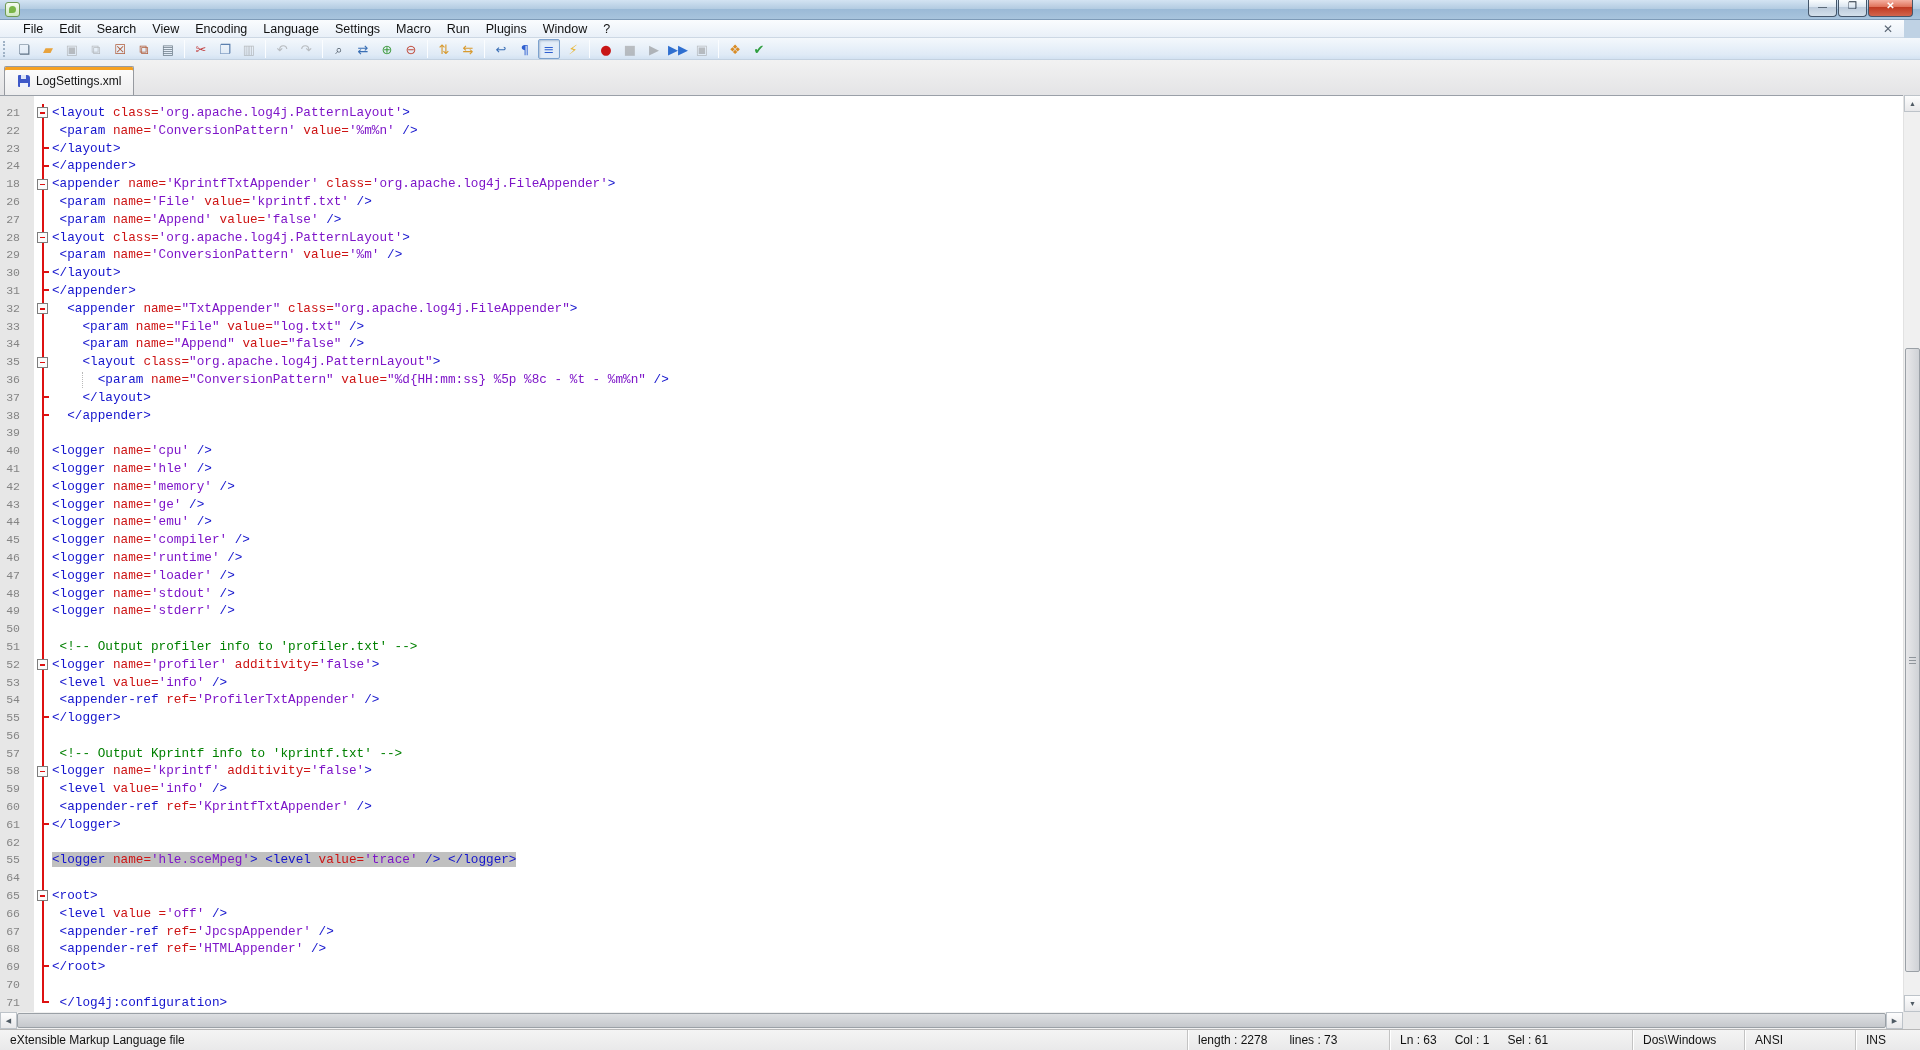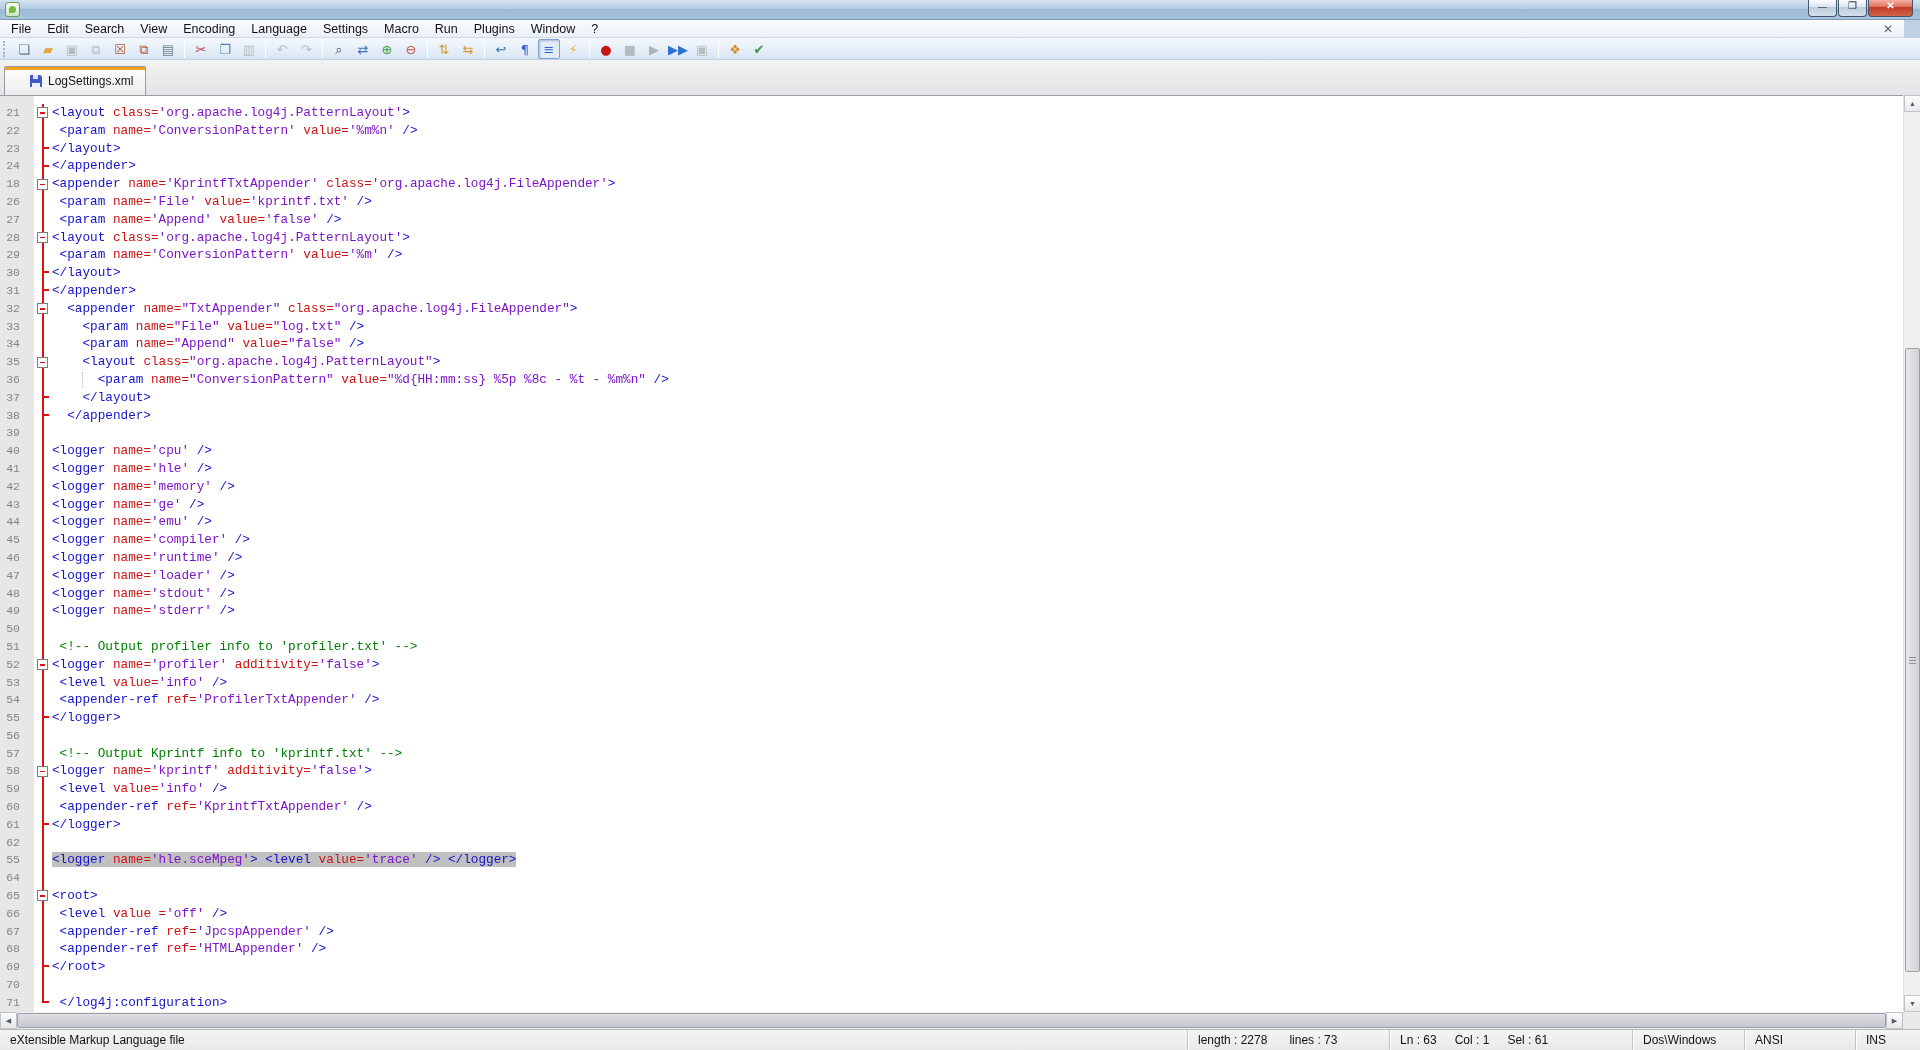--- a/index.html
+++ b/index.html
@@ -45,21 +45,21 @@
     font-size:10px; color:#23303f; }
   .wb.min::after{ content:"—"; font-size:9px; top:2px;}
   .wb.max::after{ content:"❐"; }
   .wb.close::after{ content:"✕"; color:#ffffff; font-weight:bold; }
 
   
   .menubar {
     position:absolute; left:0; top:20px; right:16px; height:18px;
     background:linear-gradient(#fafcfe,#e9f0f8);
     border-bottom:1px solid #cdd8e4;
-    display:flex; align-items:center; padding-left:3px;
+    display:flex; align-items:center; padding-left:15px;
   }
   .menuitem {
     font-size:12.5px; color:#111; padding:0 8px; line-height:18px; cursor:default;
   }
   .menux {
     position:absolute; right:8px; top:1px; width:16px; height:16px;
     color:#5a6674; font-size:12px; text-align:center; line-height:16px;
   }
   .menux::after{ content:"✕"; }
 
@@ -84,21 +84,21 @@
   }
   .tsep { width:1px; height:18px; background:#aebbc9; border-right:1px solid #fbfdff; margin:0 4px; }
 
   
   .tabbar {
     position:absolute; left:0; top:60px; right:0; height:35px;
     background:linear-gradient(#f2f2f2,#e4e4e6);
   }
   .tab {
     position:absolute; left:4px; top:6px; height:29px;
-    display:flex; align-items:center; padding:0 12px 0 25px;
+    display:flex; align-items:center; padding:0 12px 0 13px;
     background:linear-gradient(#fdfdfd,#ededee);
     border:1px solid #979aa0; border-bottom:none; border-radius:2px 2px 0 0;
     box-shadow:inset 0 3px 0 #f6a01f;
   }
   .floppy { position:relative; width:12px; height:12px; margin-right:6px;
     background:#3e58c8; border-radius:1px 3px 1px 1px; }
   .floppy::before{ content:""; position:absolute; left:3px; top:0; width:5px; height:4px; background:#dfe6f6; }
   .floppy::after{ content:""; position:absolute; left:2px; bottom:0; width:8px; height:4px; background:#eef1fb; }
   .tablabel { font-size:12px; color:#141414; }
 

